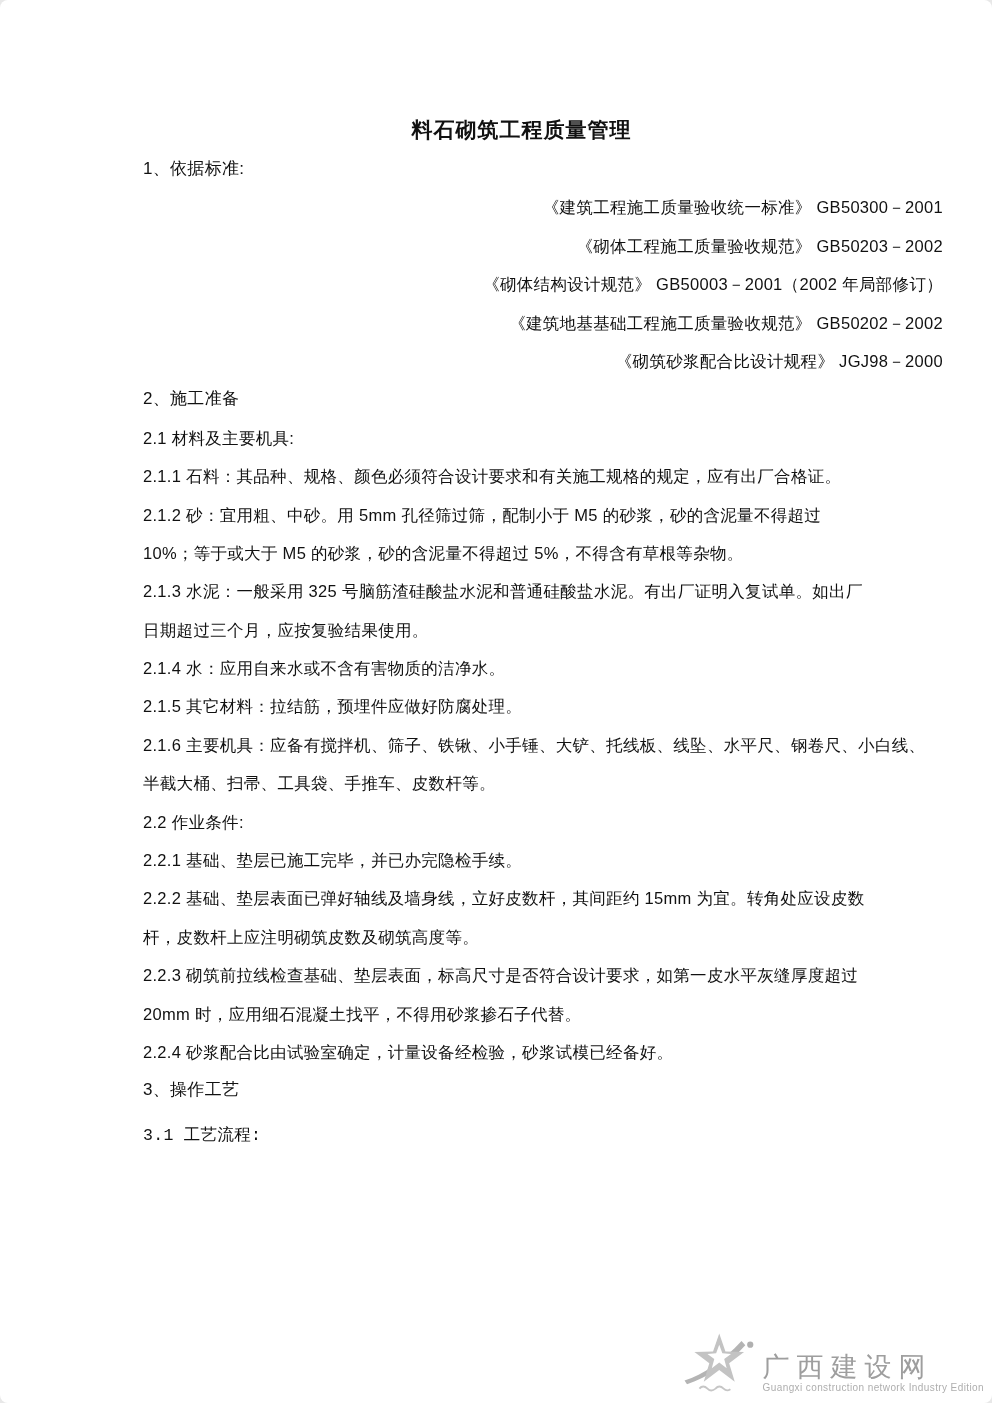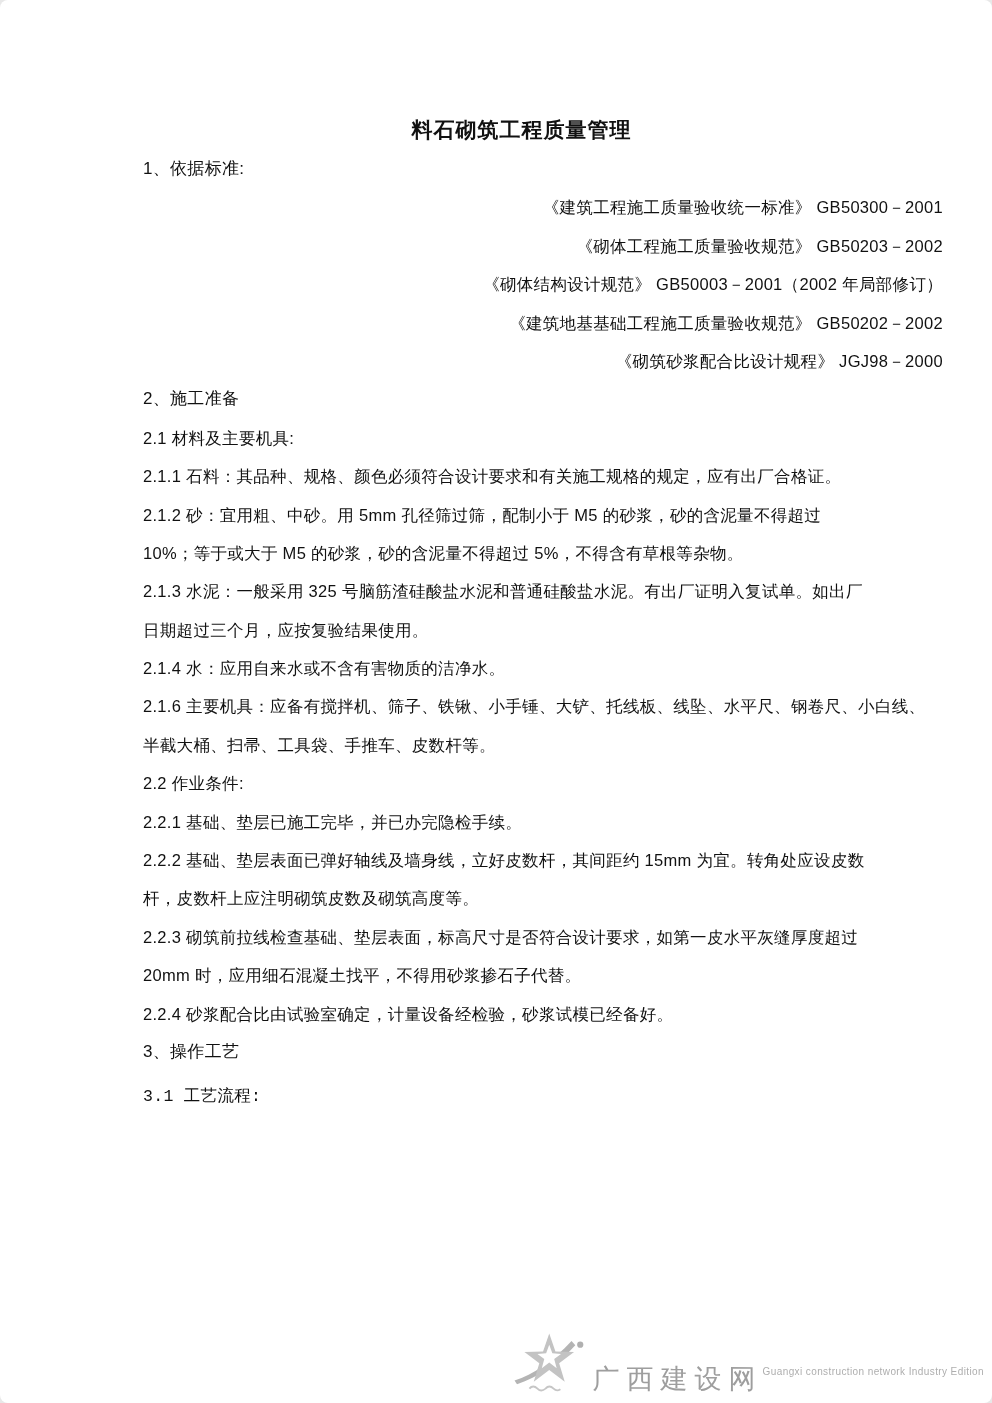--- a/index.html
+++ b/index.html
@@ -43,21 +43,21 @@
     margin-top:7px;
   }
   .watermark {
     position:absolute;
     right:8px; bottom:10px;
     display:flex;
     align-items:flex-end;
     gap:6px;
   }
   .wm-logo { display:block; }
-  .wm-text { display:flex; }
+  .wm-text { display:flex; flex-direction:column; }
   .wm-brand {
     font-family:"Liberation Serif", serif;
     font-size:27px;
     line-height:28px;
     letter-spacing:7px;
     color:#9e9e9e;
   }
   .wm-tagline {
     font-size:10px;
     line-height:10px;
@@ -81,20 +81,21 @@
       <div class="line line--body line--indent">《建筑地基基础工程施工质量验收规范》 GB50202－2002</div>
       <div class="line line--body line--indent">《砌筑砂浆配合比设计规程》 JGJ98－2000</div>
       <div class="line line--heading">2、施工准备</div>
       <div class="line line--body">2.1 材料及主要机具:</div>
       <div class="line line--body">2.1.1 石料：其品种、规格、颜色必须符合设计要求和有关施工规格的规定，应有出厂合格证。</div>
       <div class="line line--body">2.1.2 砂：宜用粗、中砂。用 5mm 孔径筛过筛，配制小于 M5 的砂浆，砂的含泥量不得超过</div>
       <div class="line line--body">10%；等于或大于 M5 的砂浆，砂的含泥量不得超过 5%，不得含有草根等杂物。</div>
       <div class="line line--body">2.1.3 水泥：一般采用 325 号脑筋渣硅酸盐水泥和普通硅酸盐水泥。有出厂证明入复试单。如出厂</div>
       <div class="line line--body">日期超过三个月，应按复验结果使用。</div>
       <div class="line line--body">2.1.4 水：应用自来水或不含有害物质的洁净水。</div>
+      <div class="line line--body">2.1.5 其它材料：拉结筋，预埋件应做好防腐处理。</div>
       <div class="line line--body">2.1.6 主要机具：应备有搅拌机、筛子、铁锹、小手锤、大铲、托线板、线坠、水平尺、钢卷尺、小白线、</div>
       <div class="line line--body">半截大桶、扫帚、工具袋、手推车、皮数杆等。</div>
       <div class="line line--body">2.2 作业条件:</div>
       <div class="line line--body">2.2.1 基础、垫层已施工完毕，并已办完隐检手续。</div>
       <div class="line line--body">2.2.2 基础、垫层表面已弹好轴线及墙身线，立好皮数杆，其间距约 15mm 为宜。转角处应设皮数</div>
       <div class="line line--body">杆，皮数杆上应注明砌筑皮数及砌筑高度等。</div>
       <div class="line line--body">2.2.3 砌筑前拉线检查基础、垫层表面，标高尺寸是否符合设计要求，如第一皮水平灰缝厚度超过</div>
       <div class="line line--body">20mm 时，应用细石混凝土找平，不得用砂浆掺石子代替。</div>
       <div class="line line--body">2.2.4 砂浆配合比由试验室确定，计量设备经检验，砂浆试模已经备好。</div>
       <div class="line line--heading">3、操作工艺</div>

